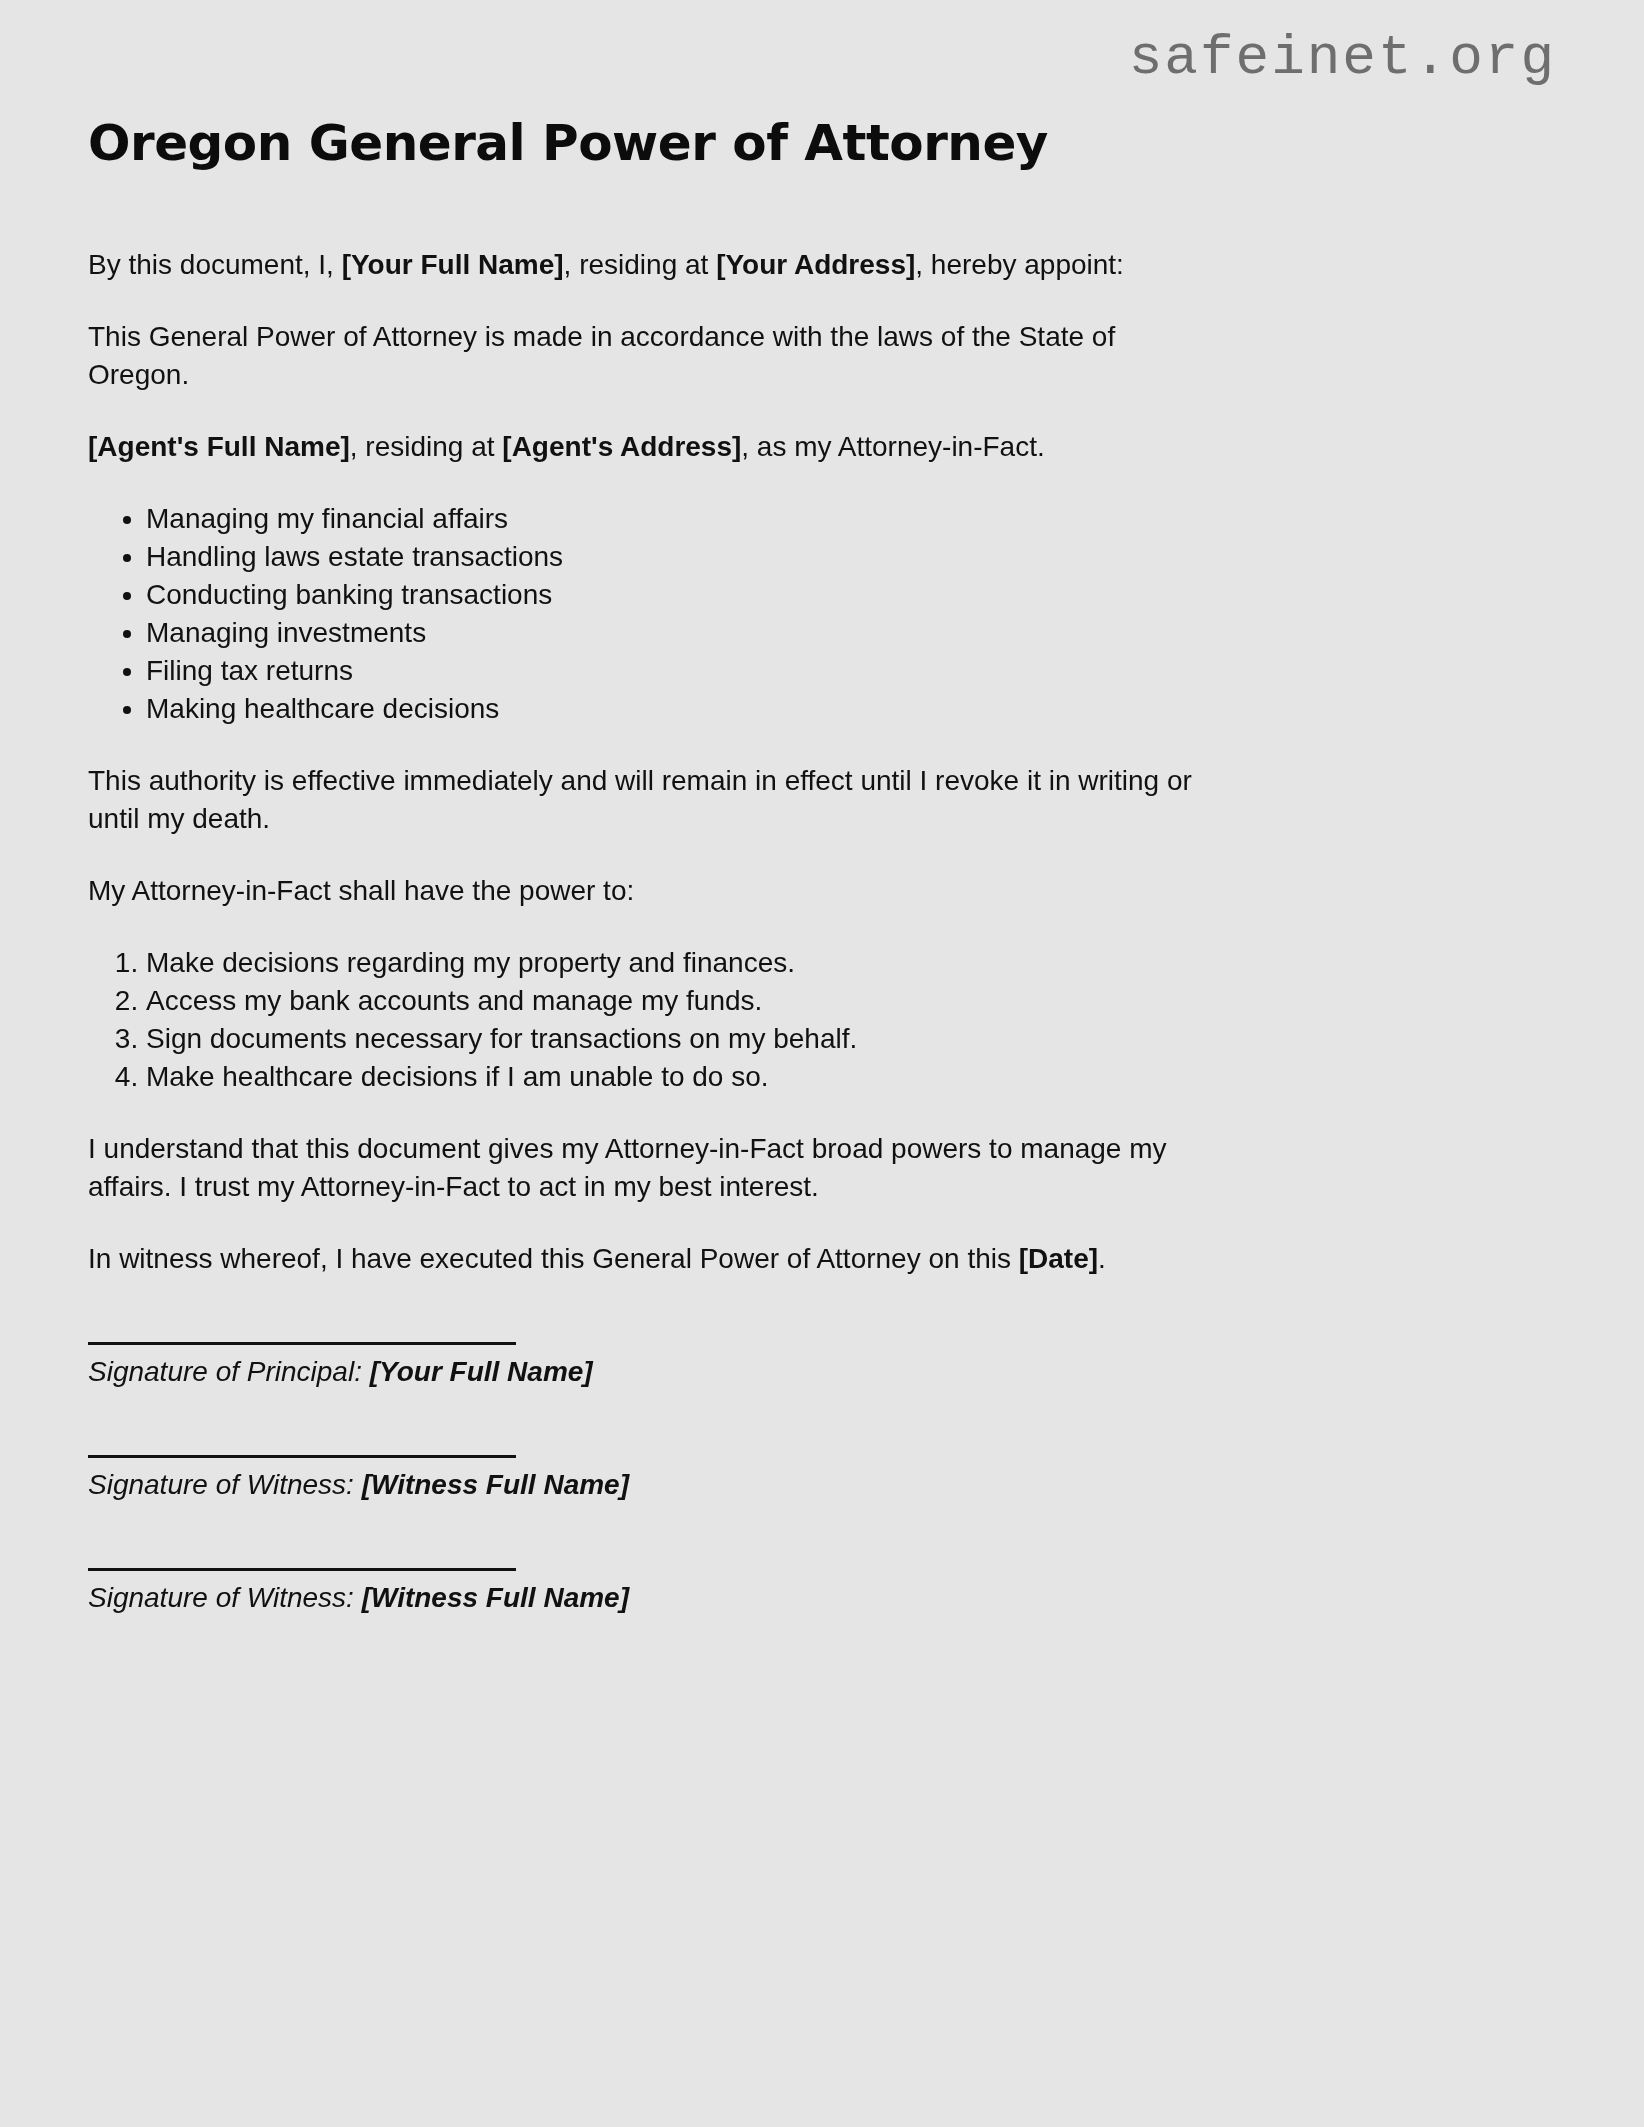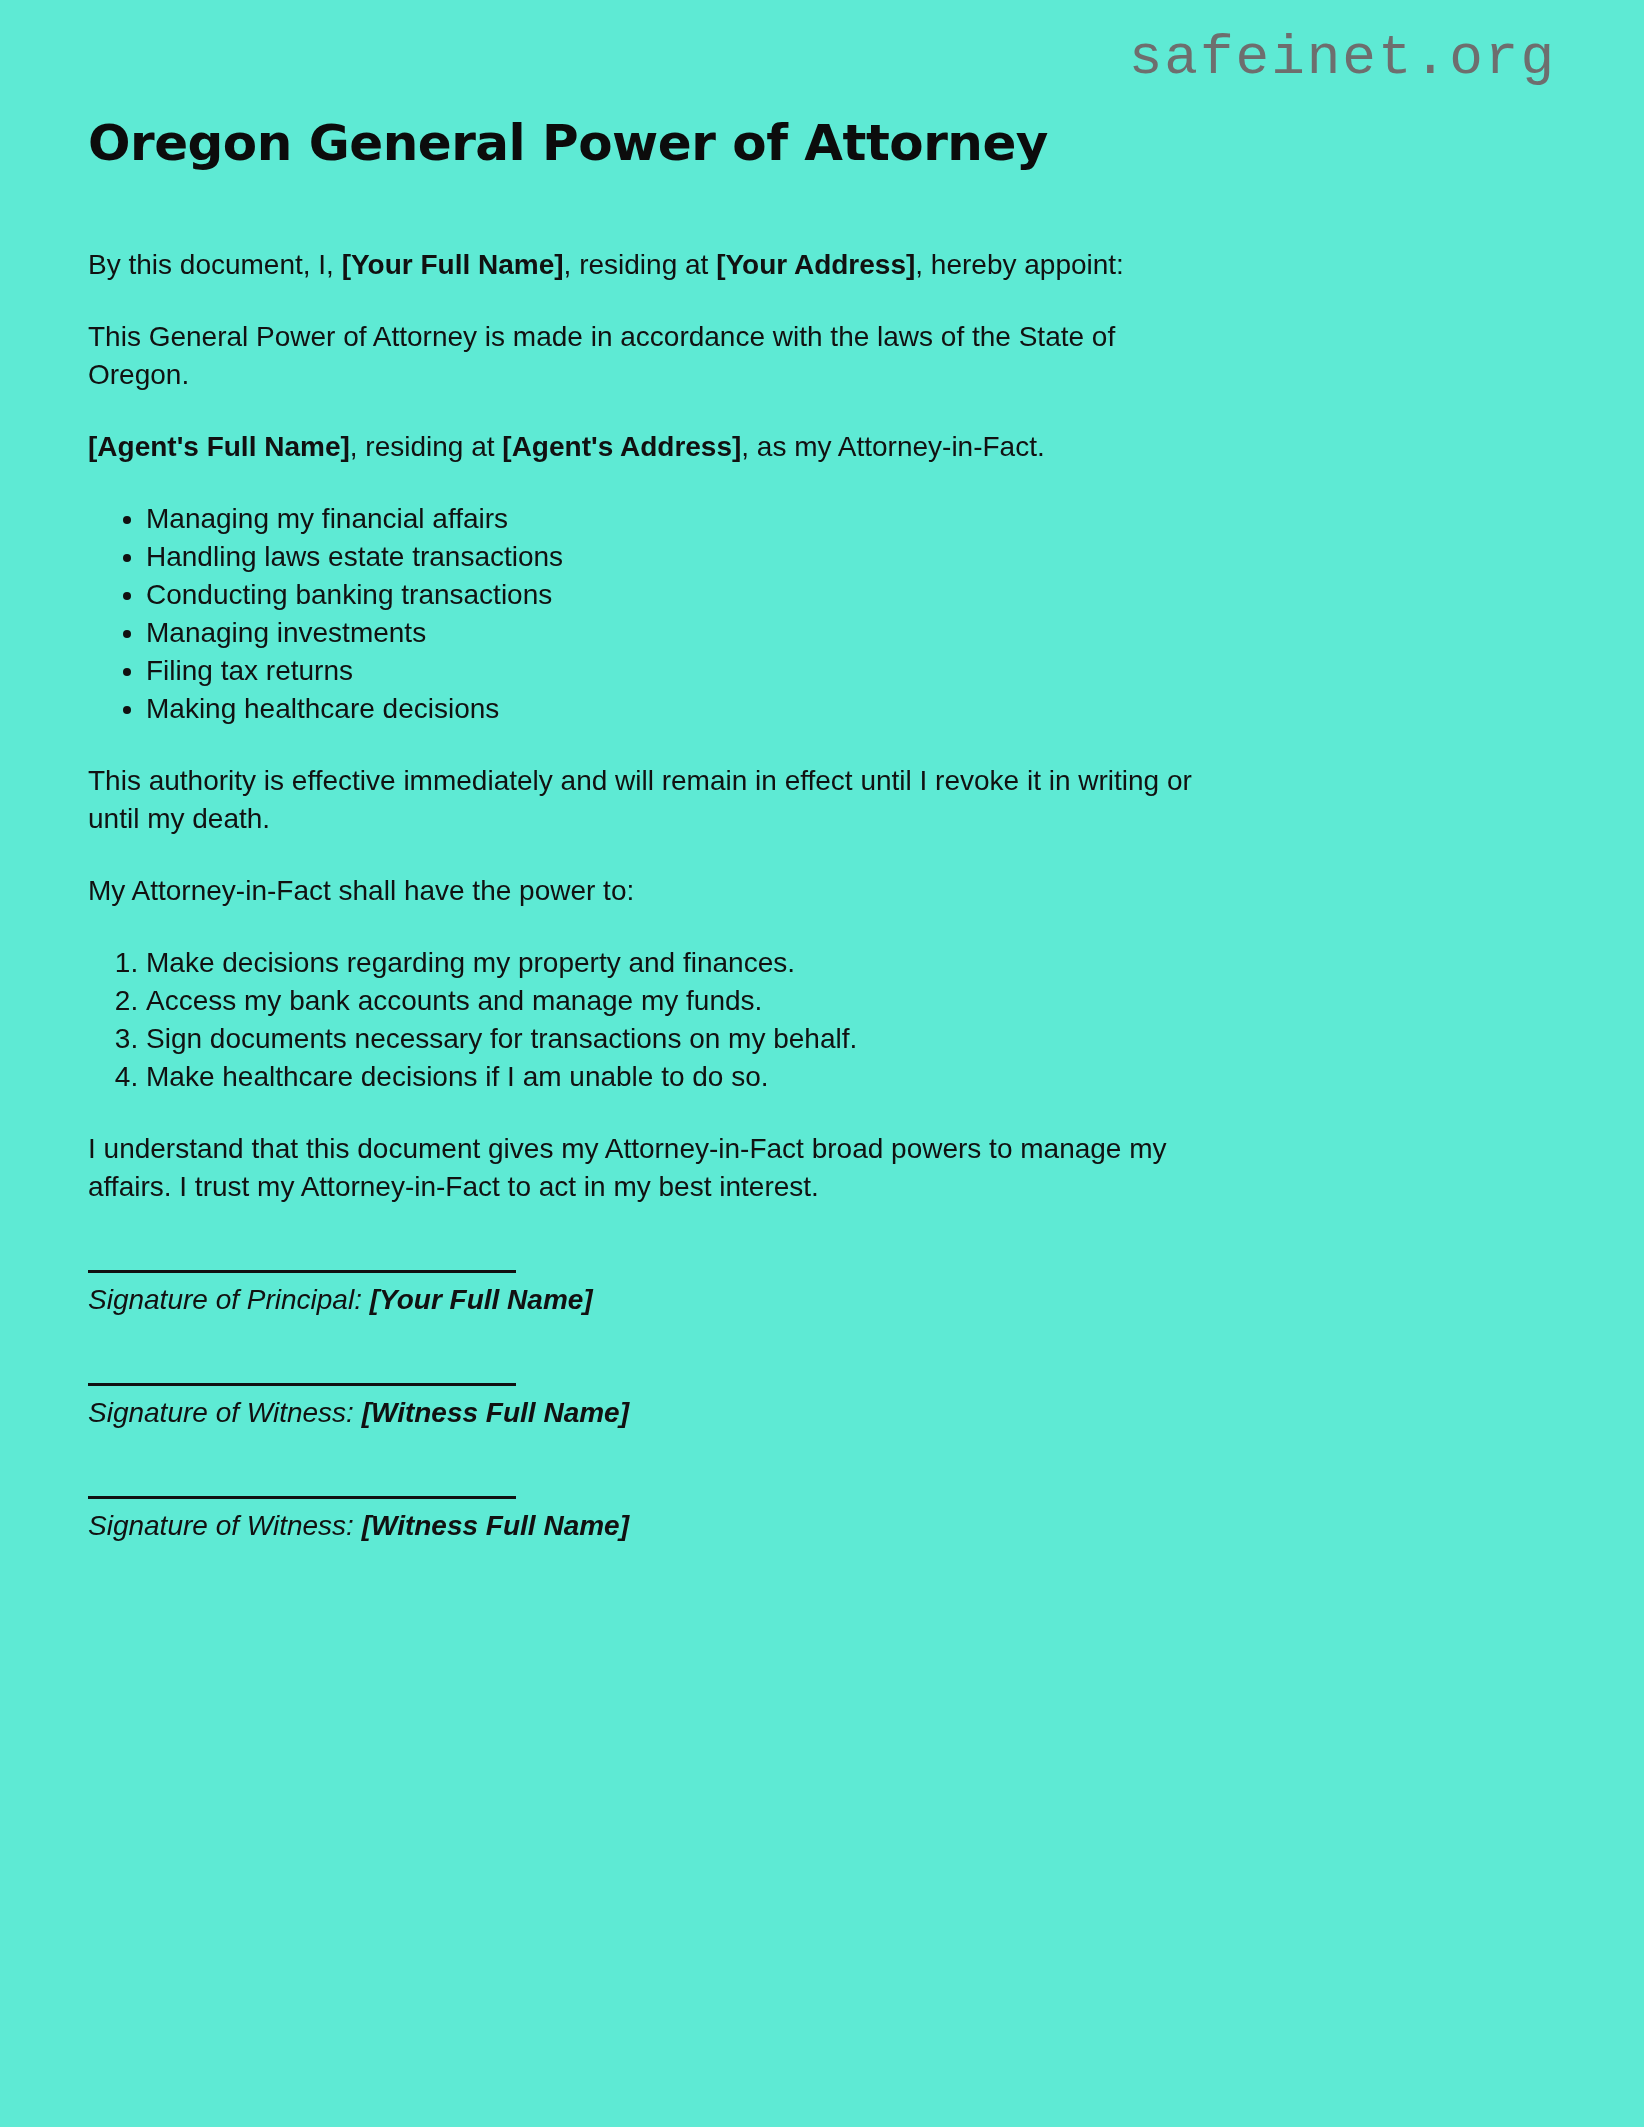--- a/index.html
+++ b/index.html
@@ -2,21 +2,21 @@
 <html><head>
 <meta charset="utf-8">
 <style>
   html, body { margin: 0; padding: 0; background: #ffffff; }
   .page {
     position: relative;
     width: 1644px;
     height: 2127px;
     box-sizing: border-box;
     padding: 0 88px;
-    background: #5eead4;
+    background: #e5e5e5;
     font-family: "Liberation Sans", sans-serif;
     color: #111111;
     overflow: hidden;
   }
   .watermark {
     text-align: right;
     font-family: "Liberation Mono", monospace;
     font-size: 56px;
     line-height: 1;
     letter-spacing: 2px;
@@ -108,20 +108,23 @@
     <li>Access my bank accounts and manage my funds.</li>
     <li>Sign documents necessary for transactions on my behalf.</li>
     <li>Make healthcare decisions if I am unable to do so.</li>
   </ol>
 
   <div class="para">
       <div><span>I understand that this document gives my Attorney-in-Fact broad powers to manage my</span></div>
       <div><span>affairs. I trust my Attorney-in-Fact to act in my best interest.</span></div>
     </div>
 
+  <div class="para">
+      <div><span>In witness whereof, I have executed this General Power of Attorney on this </span><b>[Date]</b><span>.</span></div>
+    </div>
 
   <div class="signatures">
 
     <div class="sig-block">
       <div class="sig-rule"></div>
       <div class="sig-text">
           <div><span>Signature of Principal: </span><b>[Your Full Name]</b></div>
         </div>
     </div>
 

